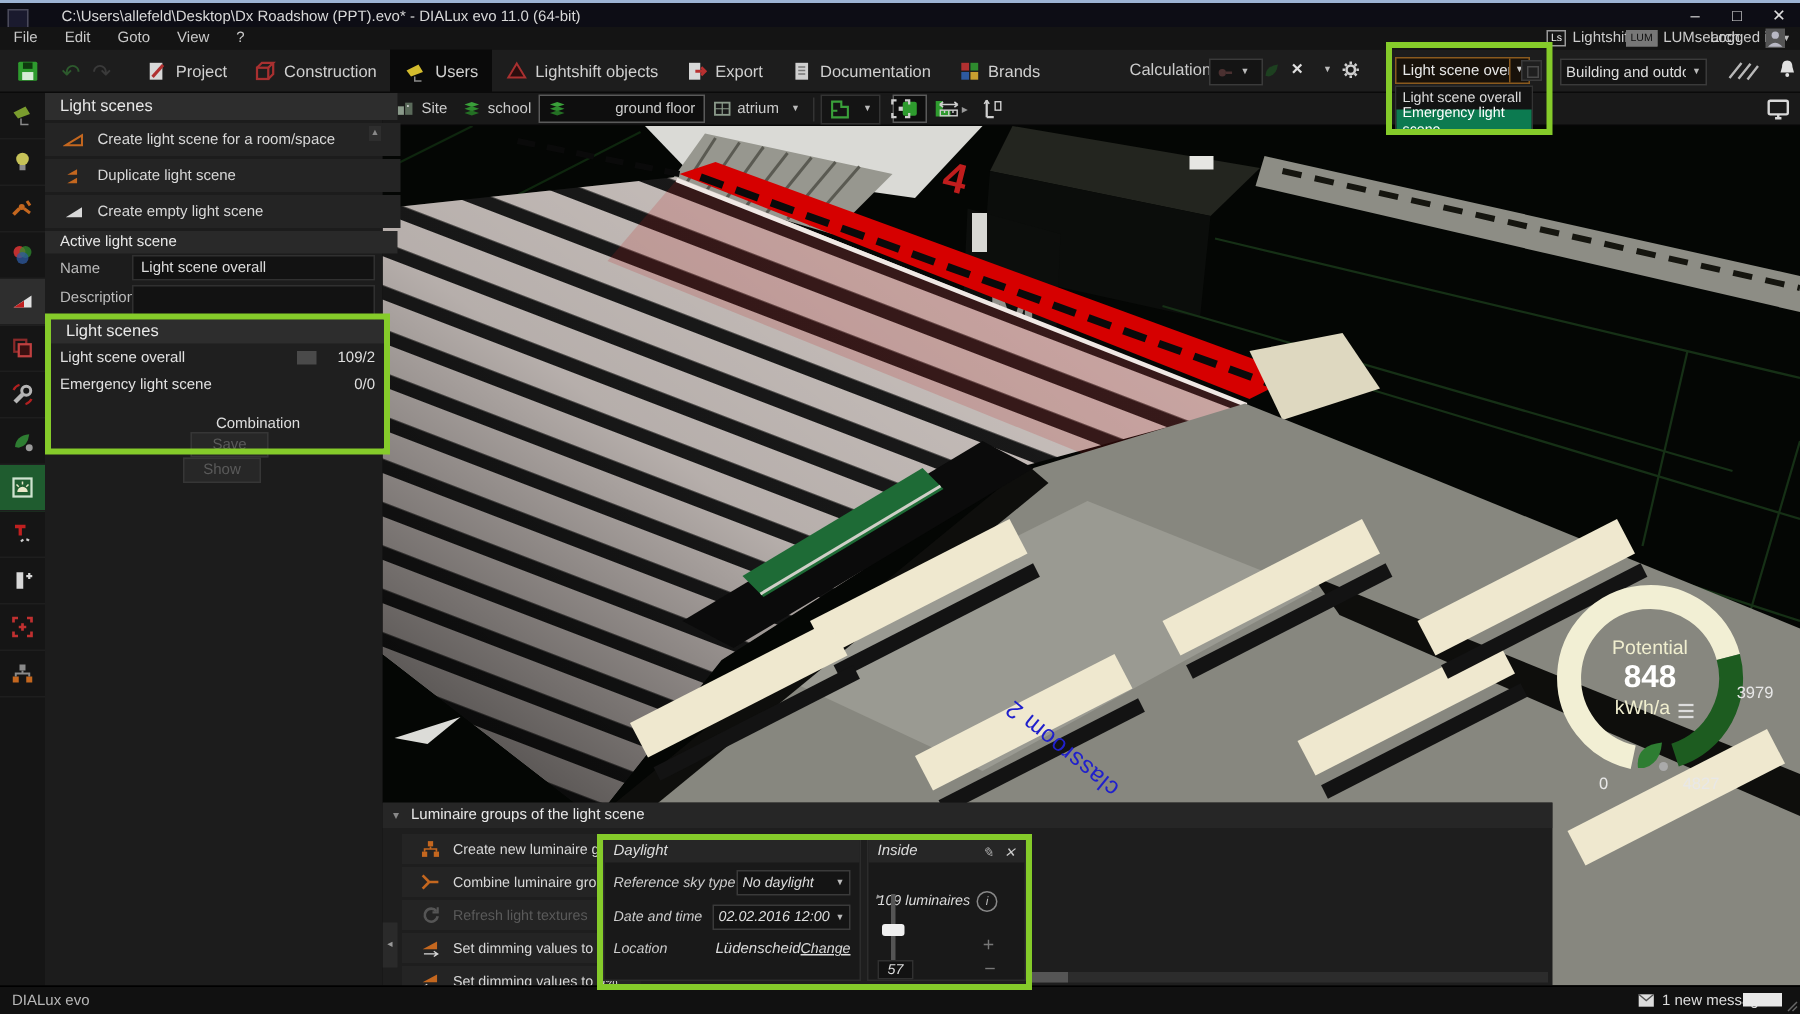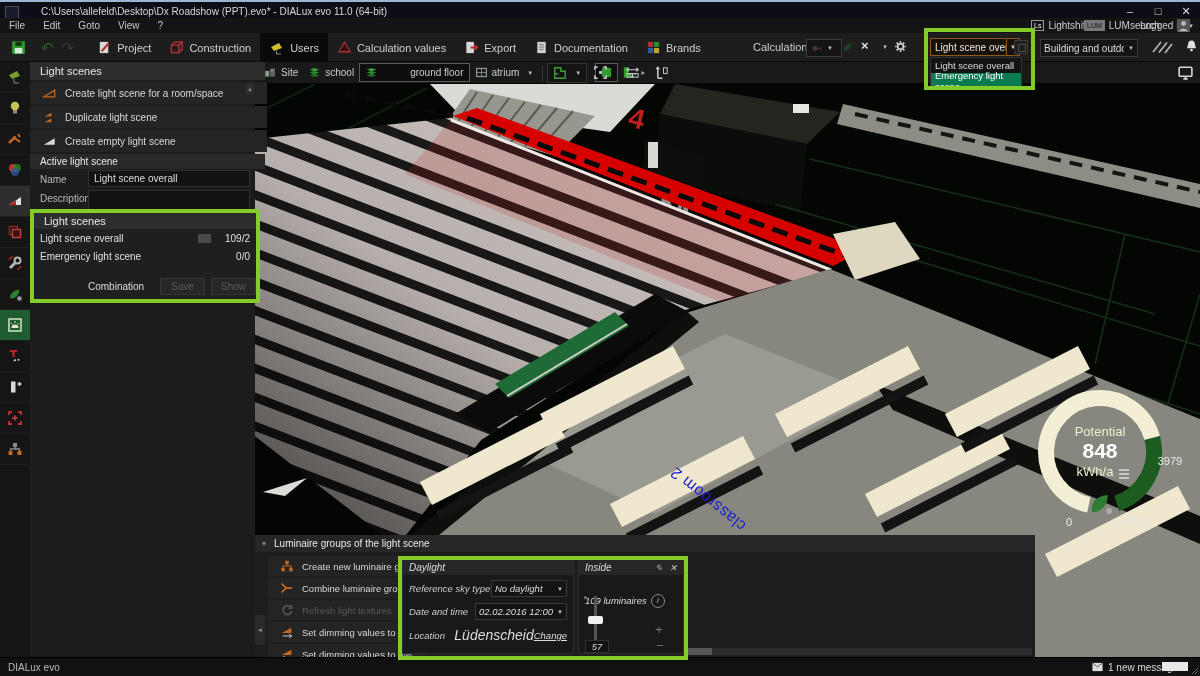--- a/index.html
+++ b/index.html
@@ -121,21 +121,21 @@
         <svg width="16" height="16" viewBox="0 0 16 16">
             <path d="M2 7 L10 3 L13 8 L5 11 Z" fill="#d4bc2e"></path>
             <path d="M7.5 11 V14 H12" stroke="#8a8a8a" fill="none"></path>
           </svg>
         <span>Users</span>
       </div>
       <div class="tb-tab">
         <svg width="15" height="15" viewBox="0 0 16 16">
             <path d="M8 2.5 L14 12.5 H2 Z" fill="#2a0d0d" stroke="#a83030" stroke-width="1.4"></path>
           </svg>
-        <span>Calculation values</span>
+        <span>Lightshift objects</span>
       </div>
       <div class="tb-tab">
         <svg width="15" height="15" viewBox="0 0 16 16">
             <rect x="2.5" y="2" width="8" height="12" fill="#d8d8d8"></rect>
             <path d="M7 8 H14 M11.2 5.2 L14 8 L11.2 10.8" stroke="#b83030" stroke-width="2" fill="none"></path>
           </svg>
         <span>Export</span>
       </div>
       <div class="tb-tab">
         <svg width="15" height="15" viewBox="0 0 16 16">
@@ -519,21 +519,21 @@
       <div class="phead" style="height:16px;">Light scenes</div>
       <div class="flex" style="height:18px;padding:0 6px;color:#e0e0e0;font-size:10px;">
         <span style="flex:1;">Light scene overall</span>
         <span style="width:13px;height:9px;background:#4a4a4a;margin-right:14px;"></span>
         <span>109/2</span>
       </div>
       <div class="flex" style="height:18px;padding:0 6px;color:#e0e0e0;font-size:10px;">
         <span style="flex:1;">Emergency light scene</span>
         <span>0/0</span>
       </div>
-      <div class="flex abs" style="left:0;bottom:4px;width:100%;height:18px;">
+      <div class="flex abs" style="left:0;bottom:4px;width:100%;height:18px;flex-direction:column;">
         <span style="margin-left:54px;color:#ddd;font-size:10px;">Combination</span>
         <span class="grayed" style="margin-left:16px;width:50px;text-align:center;background:#272727;border:1px solid #363636;padding:2px 0;font-size:10px;">Save</span>
         <span class="grayed" style="margin-left:6px;width:50px;text-align:center;background:#272727;border:1px solid #363636;padding:2px 0;font-size:10px;">Show</span>
       </div>
     </div>
   </div>
 
   <div class="abs bpanel">
     <div class="phead" style="height:17px;background:#262626;font-size:10px;">
       <span style="color:#888;font-size:8px;margin-right:8px;margin-left:-3px;">▾</span>
@@ -589,21 +589,21 @@
       </div>
       <div class="flex" style="margin:6px 6px 0;">
         <span style="width:82px;font-size:9.5px;color:#ccc;">Date and time</span>
         <div class="ddbox" style="flex:1;height:15px;">
           <span style="flex:1;font-size:9.5px;">02.02.2016 12:00</span>
           <span class="ddarrow">▼</span>
         </div>
       </div>
       <div class="flex" style="margin:7px 6px 0;">
         <span style="width:82px;font-size:9.5px;color:#ccc;">Location</span>
-        <span style="flex:1;font-size:14px;color:#ddd;">Lüdenscheid</span>
+        <span style="flex:1;font-size:10px;color:#ddd;">Lüdenscheid</span>
         <span class="link" style="font-size:9.5px;">Change</span>
       </div>
     </div>
 
     <div class="subpanel" style="left:323px;top:24px;width:106px;height:95px;">
       <div class="sphead">
         <span style="flex:1;">Inside</span>
         <span style="color:#aaa;font-size:9px;margin-right:7px;">✎</span>
         <span style="color:#ccc;font-size:9px;">✕</span>
       </div>

